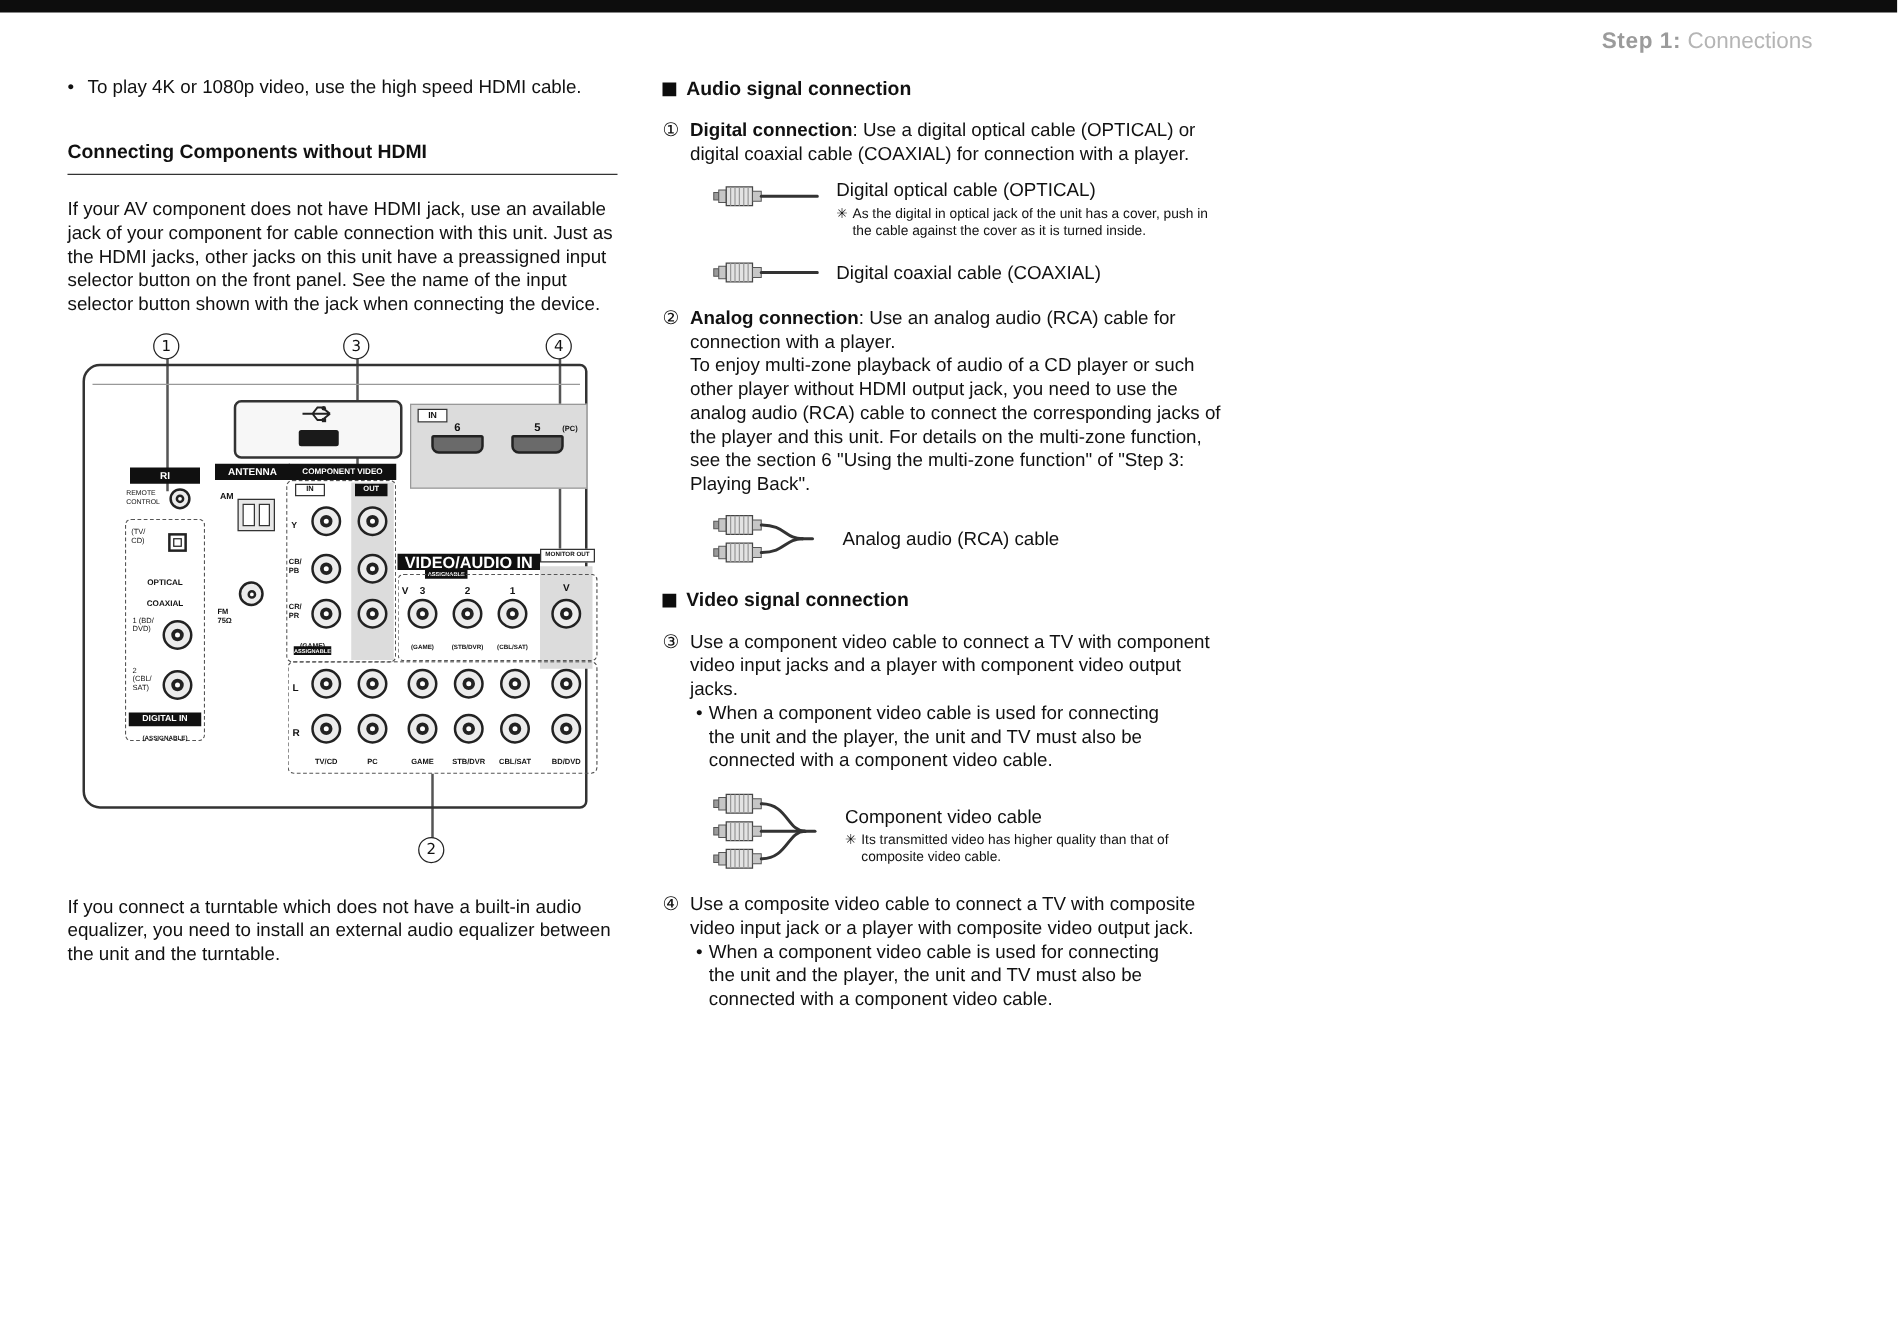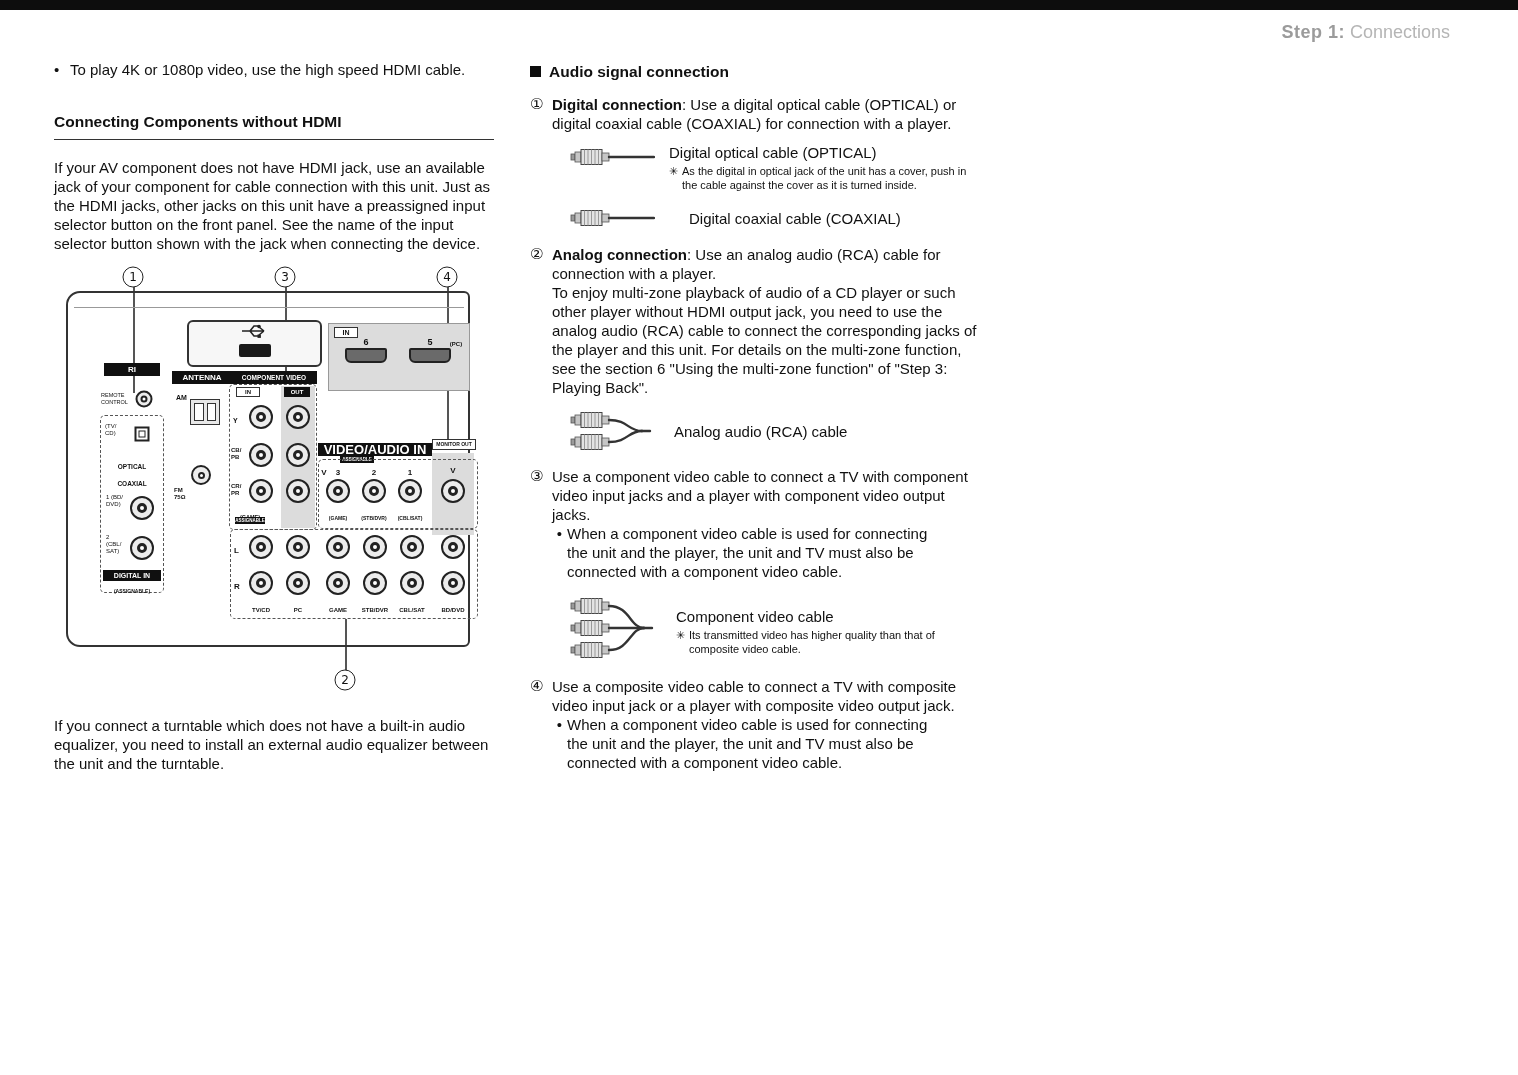--- a/index.html
+++ b/index.html
@@ -135,21 +135,21 @@
       </svg>
       <div class="usbport" style="left:185px;top:81px;width:32px;height:13px;"></div>
 
       <div class="wlbl" style="left:280px;top:64px;width:24px;height:11px;font-size:7px;">IN</div>
       <div class="dlbl" style="left:312px;top:70px;font-size:9px;">6</div>
       <div class="dlbl" style="left:376px;top:70px;font-size:9px;">5</div>
       <div class="dlbl" style="left:402px;top:72px;font-size:6px;">(PC)</div>
       <div class="hdmij" style="left:291px;top:85px;width:42px;"></div>
       <div class="hdmij" style="left:355px;top:85px;width:42px;"></div>
 
-      <div class="blk" style="left:50px;top:100px;width:56px;height:13px;font-size:8px;">RI</div>
+      <div class="blk" style="left:50px;top:111px;width:56px;height:13px;font-size:8px;">RI</div>
       <div class="ltxt thin" style="left:47px;top:129px;width:30px;font-size:5.5px;line-height:6.5px;">REMOTE CONTROL</div>
       <div class="jack-sm" style="left:90px;top:136px;"></div>
 
       <div class="dash" style="left:46px;top:152px;width:64px;height:178px;"></div>
       <div class="ltxt thin" style="left:51px;top:160px;width:20px;font-size:6px;line-height:7px;">(TV/ CD)</div>
       <div class="optj" style="left:88px;top:171px;"></div>
       <div class="dlbl" style="left:78px;top:194px;font-size:6.5px;">OPTICAL</div>
       <div class="dlbl" style="left:78px;top:211px;font-size:6.5px;">COAXIAL</div>
       <div class="ltxt thin" style="left:52px;top:231px;width:20px;font-size:6px;line-height:7px;">1 (BD/ DVD)</div>
       <div class="jack" style="left:88px;top:245px;"></div>
@@ -247,21 +247,21 @@
       </svg>
       <div class="clabels" style="margin-top:-4px;">
         <div class="clabel">Digital optical cable (OPTICAL)</div>
         <div class="cnote">
           <span class="cstar">✳</span>
           <span>As the digital in optical jack of the unit has a cover, push in the cable against the cover as it is turned inside.</span>
         </div>
       </div>
     </div>
 
-    <div class="cablerow ctr" style="margin-top:16px;gap:20px;">
+    <div class="cablerow ctr" style="margin-top:16px;">
       <svg width="85" height="21" viewBox="0 0 85 21">
         <g>
             <rect x="1" y="7" width="4" height="6" class="pm"></rect>
             <rect x="5" y="5" width="6" height="10" class="pl"></rect>
         <rect x="11" y="2.5" width="21" height="15" class="pb"></rect>
         <path d="M14.5 2.5v15M18 2.5v15M21.5 2.5v15M25 2.5v15M28.5 2.5v15" class="pr"></path>
         <rect x="32" y="6" width="7" height="8" class="pl"></rect>
           </g>
         <path d="M39 10H84" class="pc"></path>
       </svg>
@@ -292,20 +292,24 @@
         <path d="M14.5 2.5v15M18 2.5v15M21.5 2.5v15M25 2.5v15M28.5 2.5v15" class="pr"></path>
         <rect x="32" y="6" width="7" height="8" class="pl"></rect>
           </g>
         <path d="M39 11C58 11 58 22 72 22" class="pc"></path>
         <path d="M39 33C58 33 58 22 72 22" class="pc"></path>
         <path d="M72 22H80" class="pc"></path>
       </svg>
       <div class="clabel">Analog audio (RCA) cable</div>
     </div>
 
+    <div class="shead" style="margin-top:18px;">
+      <span class="sq"></span>
+      <span class="shead-t">Video signal connection</span>
+    </div>
 
     <div class="nitem">
       <span class="nnum">③</span>
       <div class="ntext">
         <div>Use a component video cable to connect a TV with component video input jacks and a player with component video output jacks.</div>
         <div class="ibul">
           <span class="dot">•</span>
           <span class="btxt">When a component video cable is used for connecting the unit and the player, the unit and TV must also be connected with a component video cable.</span>
         </div>
       </div>

